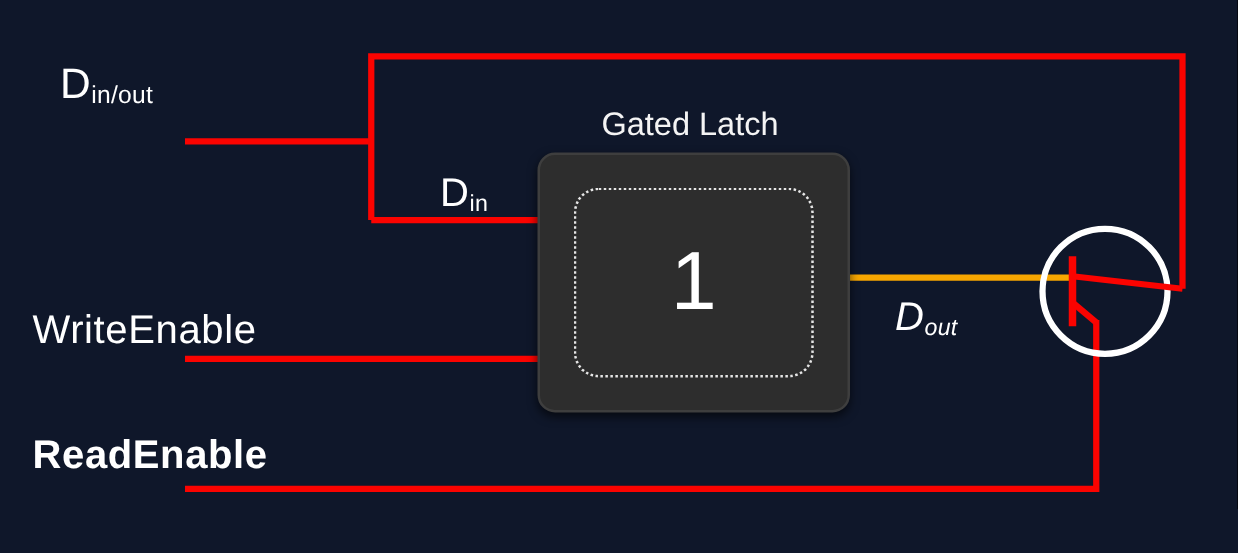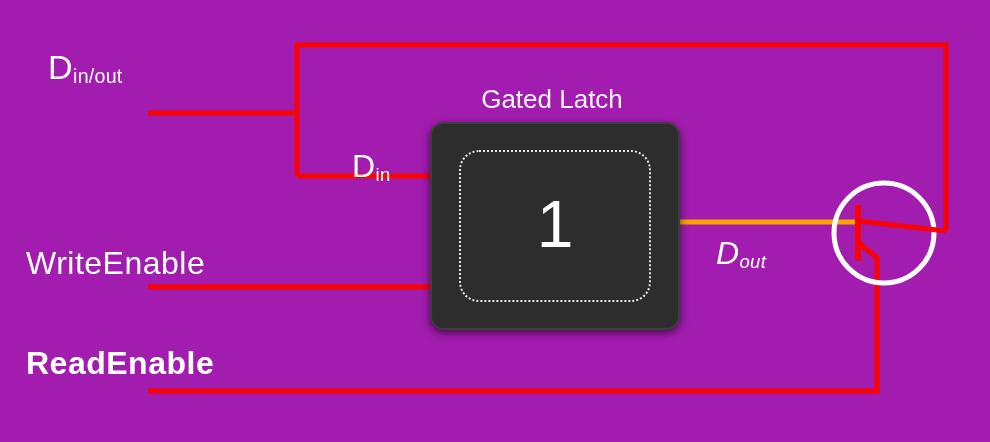--- a/index.html
+++ b/index.html
@@ -4,21 +4,21 @@
 <style>
   html, body {
     margin: 0;
     padding: 0;
     background: #000;
   }
   .canvas {
     position: relative;
     width: 990px;
     height: 442px;
-    background: #a21caf;
+    background: #0f172a;
     overflow: hidden;
     font-family: "Liberation Sans", "DejaVu Sans", sans-serif;
     color: #ffffff;
   }
   .wires {
     position: absolute;
     inset: 0;
   }
   .label {
     position: absolute;
@@ -101,21 +101,21 @@
 
     <path d="M858 242 L877 258" fill="none" stroke-width="5" stroke="#fb0300"></path>
   </svg>
 
   <div class="label" style="left:48px; top:50px; font-size:34px;">
     <span>D</span><span class="sub">in/out</span>
   </div>
 
   <div class="title">Gated Latch</div>
 
-  <div class="label" style="left:352px; top:150px;">
+  <div class="label" style="left:352px; top:138px;">
     <span>D</span><span class="sub">in</span>
   </div>
 
   <div class="label" style="left:716px; top:237px;font-style:italic;">
     <span>D</span><span class="sub">out</span>
   </div>
 
   <div class="label" style="left:26px; top:247px;">WriteEnable</div>
 
   <div class="label" style="left:26px; top:347px;font-weight:bold;">ReadEnable</div>

